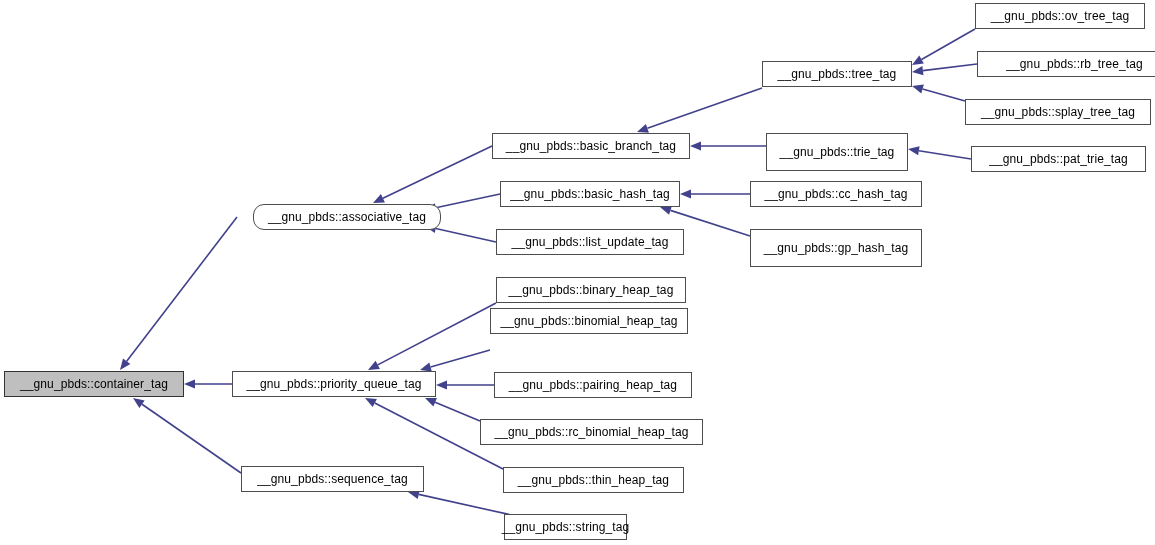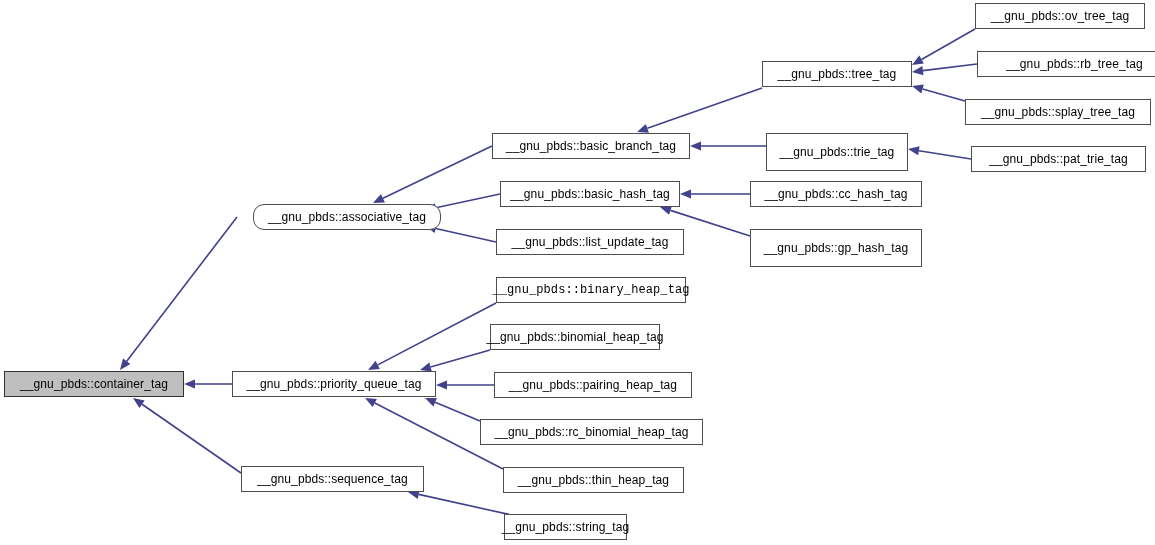--- a/index.html
+++ b/index.html
@@ -175,24 +175,24 @@
       </div>
       <div class="node" style="left: 971px; top: 146px; width: 175px; height: 26px;">
         <span class="node-label">__gnu_pbds::pat_trie_tag</span>
       </div>
       <div class="node" style="left: 750px; top: 181px; width: 172px; height: 26px;">
         <span class="node-label">__gnu_pbds::cc_hash_tag</span>
       </div>
       <div class="node" style="left: 750px; top: 229px; width: 172px; height: 38px;">
         <span class="node-label">__gnu_pbds::gp_hash_tag</span>
       </div>
-      <div class="node" style="left: 496px; top: 277px; width: 190px; height: 26px; font-family: Liberation Mono, monospace;">
+      <div class="node" style="left: 496px; top: 277px; width: 190px; height: 26px;">
         <span class="node-label">__gnu_pbds::binary_heap_tag</span>
       </div>
-      <div class="node" style="left: 490px; top: 324px; width: 170px; height: 26px; text-align: center;">
+      <div class="node" style="left: 490px; top: 308px; width: 198px; height: 26px; text-align: center;">
         <span class="node-label">__gnu_pbds::binomial_heap_tag</span>
       </div>
       <div class="node" style="left: 494px; top: 372px; width: 198px; height: 26px;">
         <span class="node-label">__gnu_pbds::pairing_heap_tag</span>
       </div>
       <div class="node" style="left: 480px; top: 419px; width: 223px; height: 26px;">
         <span class="node-label">__gnu_pbds::rc_binomial_heap_tag</span>
       </div>
       <div class="node" style="left: 503px; top: 467px; width: 181px; height: 26px;">
         <span class="node-label">__gnu_pbds::thin_heap_tag</span>

